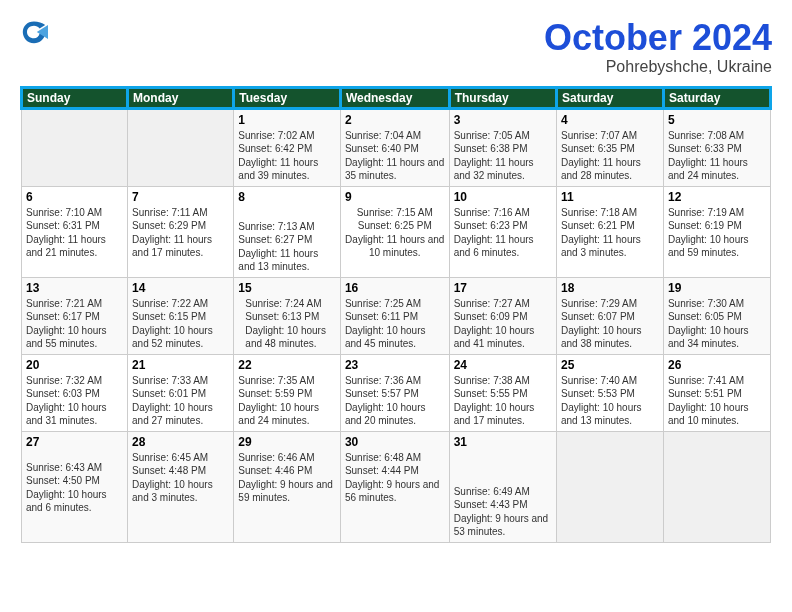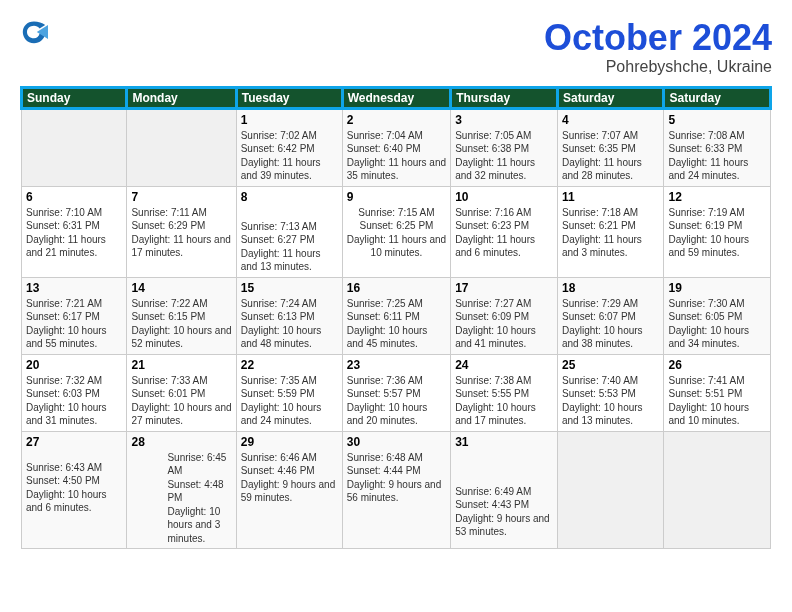--- a/index.html
+++ b/index.html
@@ -208,21 +208,21 @@
 Daylight: 10 hours and 55 minutes.</div>
           </td>
           <td>
             <span class="day-num">14</span>
             <div class="cell-content" style="white-space: pre-line;">Sunrise: 7:22 AM
 Sunset: 6:15 PM
 Daylight: 10 hours and 52 minutes.</div>
           </td>
           <td>
             <span class="day-num">15</span>
-            <div class="cell-content" style="white-space: pre-line;">Sunrise: 7:24 AM
+            <div class="cell-content" style="white-space: pre-line; margin-left: 7px;">Sunrise: 7:24 AM
 Sunset: 6:13 PM
 Daylight: 10 hours and 48 minutes.</div>
           </td>
           <td>
             <span class="day-num">16</span>
             <div class="cell-content" style="white-space: pre-line;">Sunrise: 7:25 AM
 Sunset: 6:11 PM
 Daylight: 10 hours and 45 minutes.</div>
           </td>
           <td>
@@ -290,21 +290,21 @@
         </tr>
         <tr>
           <td>
             <span class="day-num">27</span>
             <div class="cell-content" style="white-space: pre-line; margin-top: 12px;">Sunrise: 6:43 AM
 Sunset: 4:50 PM
 Daylight: 10 hours and 6 minutes.</div>
           </td>
           <td>
             <span class="day-num">28</span>
-            <div class="cell-content" style="white-space: pre-line; margin-left: 36px;">Sunrise: 6:45 AM
+            <div class="cell-content" style="white-space: pre-line;">Sunrise: 6:45 AM
 Sunset: 4:48 PM
 Daylight: 10 hours and 3 minutes.</div>
           </td>
           <td>
             <span class="day-num">29</span>
             <div class="cell-content" style="white-space: pre-line;">Sunrise: 6:46 AM
 Sunset: 4:46 PM
 Daylight: 9 hours and 59 minutes.</div>
           </td>
           <td>

